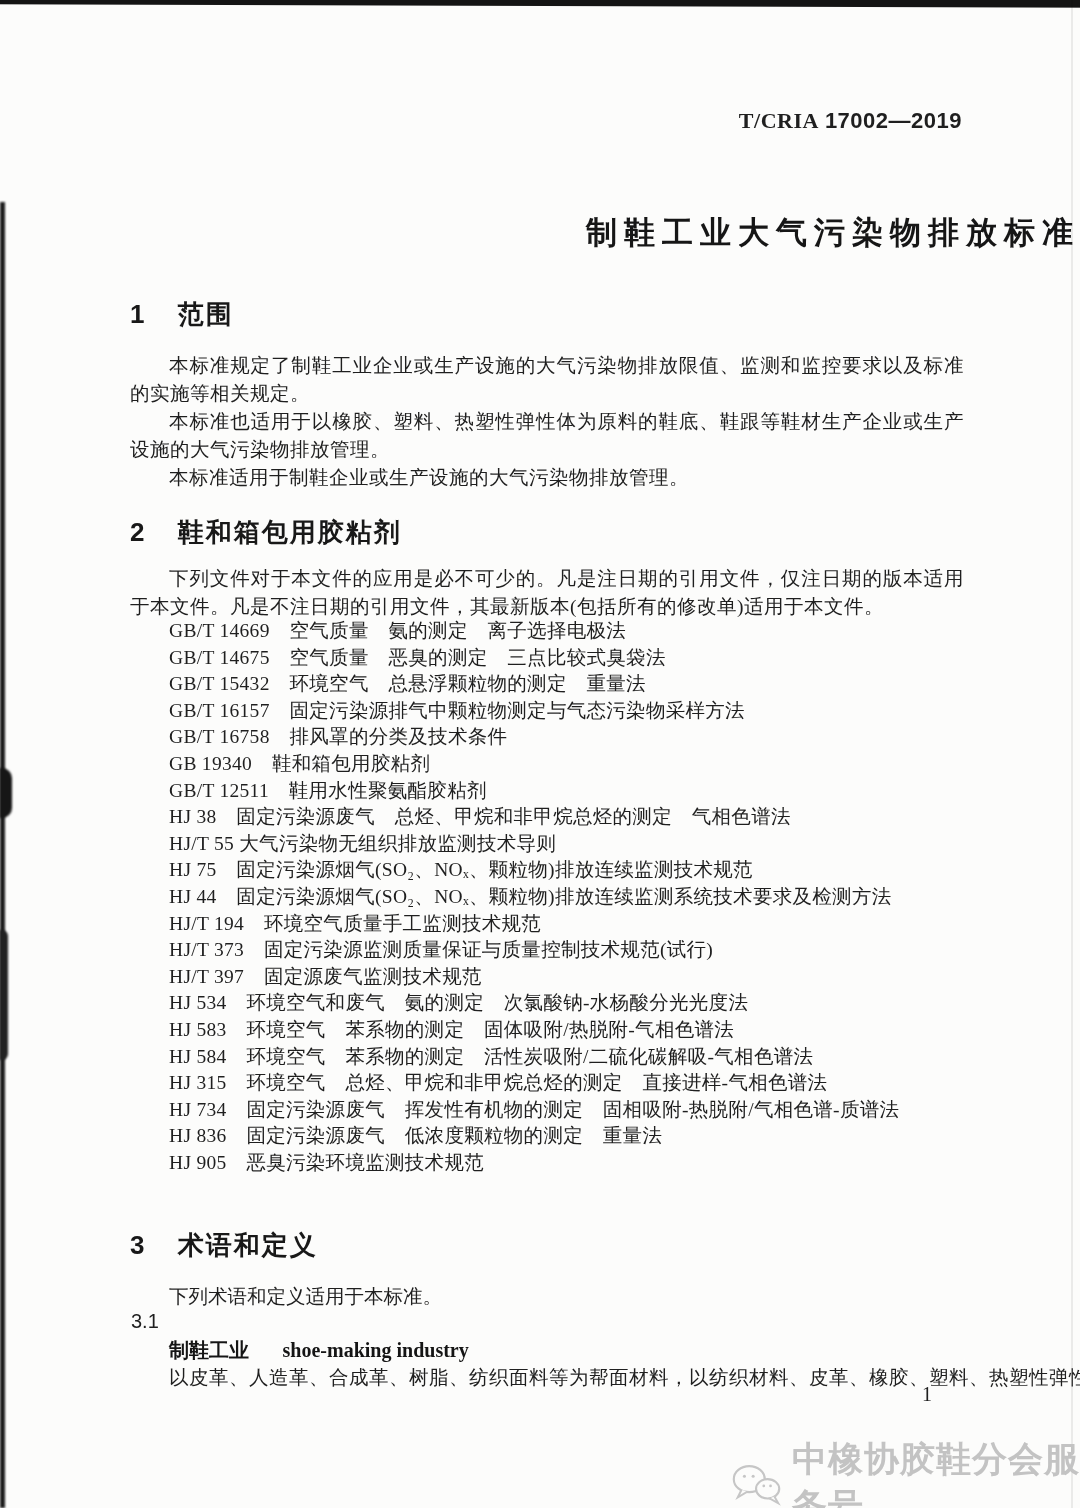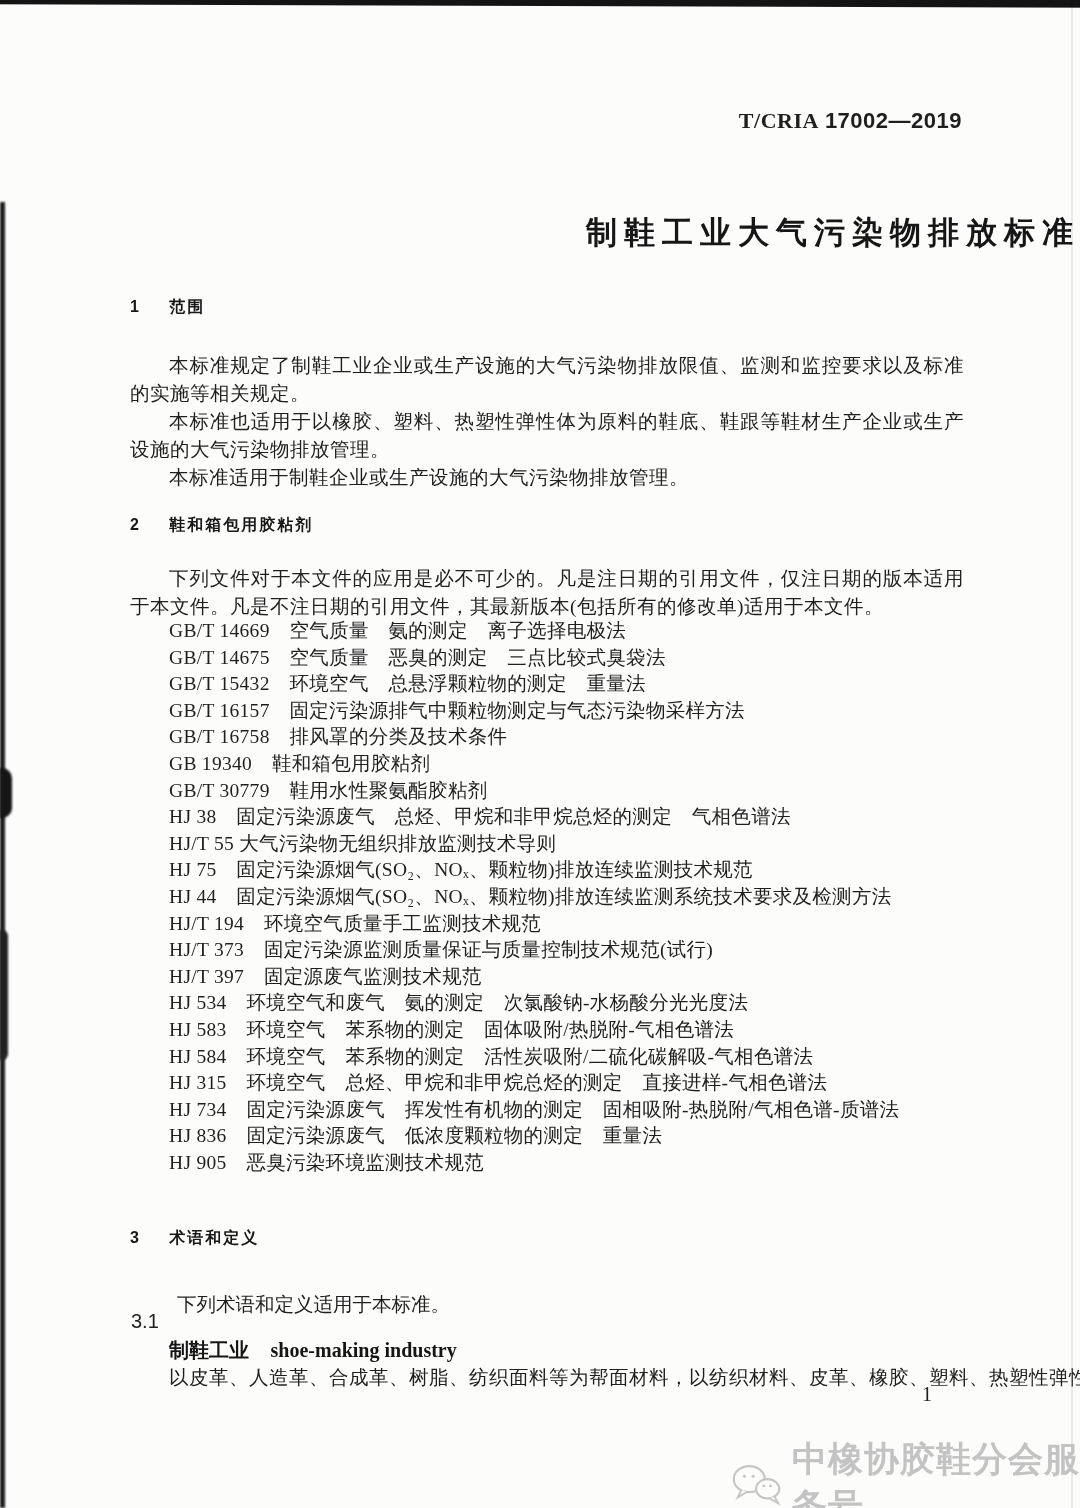--- a/index.html
+++ b/index.html
@@ -79,21 +79,21 @@
     letter-spacing: 7px;
     color: #161616;
     margin-top: 12px;
   }
   
   .sec-heading {
     position: absolute;
     left: 130px;
     font-family: "Liberation Sans", "DejaVu Sans", sans-serif;
     font-weight: 700;
-    font-size: 16px;
+    font-size: 26px;
     color: #181818;
   }
   .sec-heading .sec-num { display: inline-block; }
   .sec-heading .sec-title { display: inline-block; margin-left: 26px; letter-spacing: 2px; }
   #sec1-heading { top: 297px; }
   #sec2-heading { top: 515px; }
   #sec3-heading { top: 1228px; }
   
   .body-block {
     position: absolute;
@@ -121,37 +121,37 @@
     white-space: nowrap;
   }
   .ref-line { height: 26.6px; }
   
   #sec3-intro {
     position: absolute;
     left: 130px; top: 1283px;
     width: 834px;
     font-size: 19.5px;
   }
-  #sec3-intro .intro-text { text-indent: 2em; margin: 8px; }
+  #sec3-intro .intro-text { text-indent: 2em; margin: 0; }
   .term-num {
     position: absolute;
     left: 131px; top: 1310px;
     font-size: 20px;
     font-family: "Liberation Sans", "DejaVu Sans", sans-serif;
   }
   .term-line {
     position: absolute;
     left: 169px; top: 1337px;
     font-size: 20px;
     font-weight: 700;
     font-family: "Liberation Sans", "DejaVu Sans", sans-serif;
     color: #151515;
   }
   .term-line .term-en {
-    margin-left: 16px;
+    margin-left: 28px;
     font-family: "Liberation Serif", "DejaVu Serif", serif;
     font-weight: 700;
   }
   .term-def {
     position: absolute;
     left: 169px; top: 1364px;
     width: 800px;
     font-size: 19.5px;
     letter-spacing: 0.5px;
     white-space: nowrap;
@@ -215,21 +215,21 @@
   <div class="body-block" id="sec2-intro">
     <p>下列文件对于本文件的应用是必不可少的。凡是注日期的引用文件，仅注日期的版本适用于本文件。凡是不注日期的引用文件，其最新版本(包括所有的修改单)适用于本文件。</p>
   </div>
   <div class="refs">
     <div class="ref-line">GB/T 14669　空气质量　氨的测定　离子选择电极法</div>
     <div class="ref-line">GB/T 14675　空气质量　恶臭的测定　三点比较式臭袋法</div>
     <div class="ref-line">GB/T 15432　环境空气　总悬浮颗粒物的测定　重量法</div>
     <div class="ref-line">GB/T 16157　固定污染源排气中颗粒物测定与气态污染物采样方法</div>
     <div class="ref-line">GB/T 16758　排风罩的分类及技术条件</div>
     <div class="ref-line">GB 19340　鞋和箱包用胶粘剂</div>
-    <div class="ref-line">GB/T 30779　鞋用水性聚氨酯胶粘剂</div>
+    <div class="ref-line">GB/T 12511　鞋用水性聚氨酯胶粘剂</div>
     <div class="ref-line">HJ 38　固定污染源废气　总烃、甲烷和非甲烷总烃的测定　气相色谱法</div>
     <div class="ref-line">HJ/T 55 大气污染物无组织排放监测技术导则</div>
     <div class="ref-line">HJ 75　固定污染源烟气(SO₂、NOₓ、颗粒物)排放连续监测技术规范</div>
     <div class="ref-line">HJ 44　固定污染源烟气(SO₂、NOₓ、颗粒物)排放连续监测系统技术要求及检测方法</div>
     <div class="ref-line">HJ/T 194　环境空气质量手工监测技术规范</div>
     <div class="ref-line">HJ/T 373　固定污染源监测质量保证与质量控制技术规范(试行)</div>
     <div class="ref-line">HJ/T 397　固定源废气监测技术规范</div>
     <div class="ref-line">HJ 534　环境空气和废气　氨的测定　次氯酸钠-水杨酸分光光度法</div>
     <div class="ref-line">HJ 583　环境空气　苯系物的测定　固体吸附/热脱附-气相色谱法</div>
     <div class="ref-line">HJ 584　环境空气　苯系物的测定　活性炭吸附/二硫化碳解吸-气相色谱法</div>

